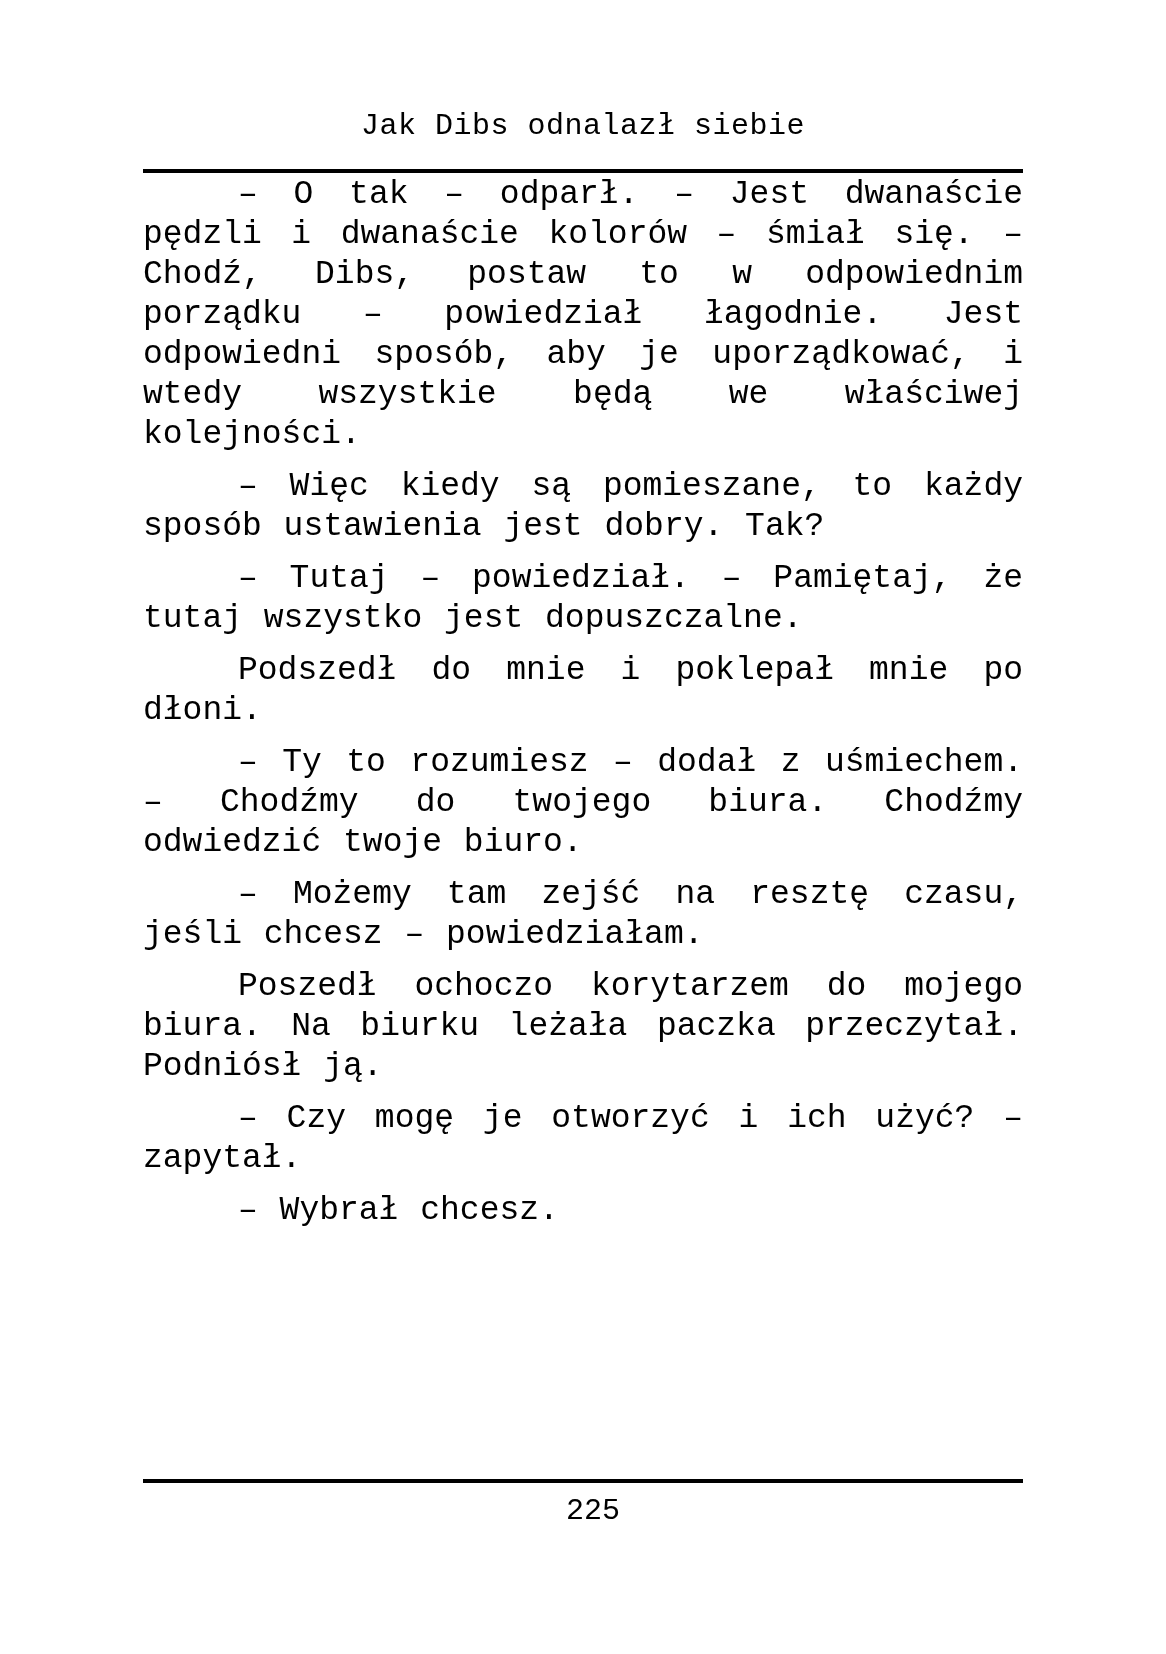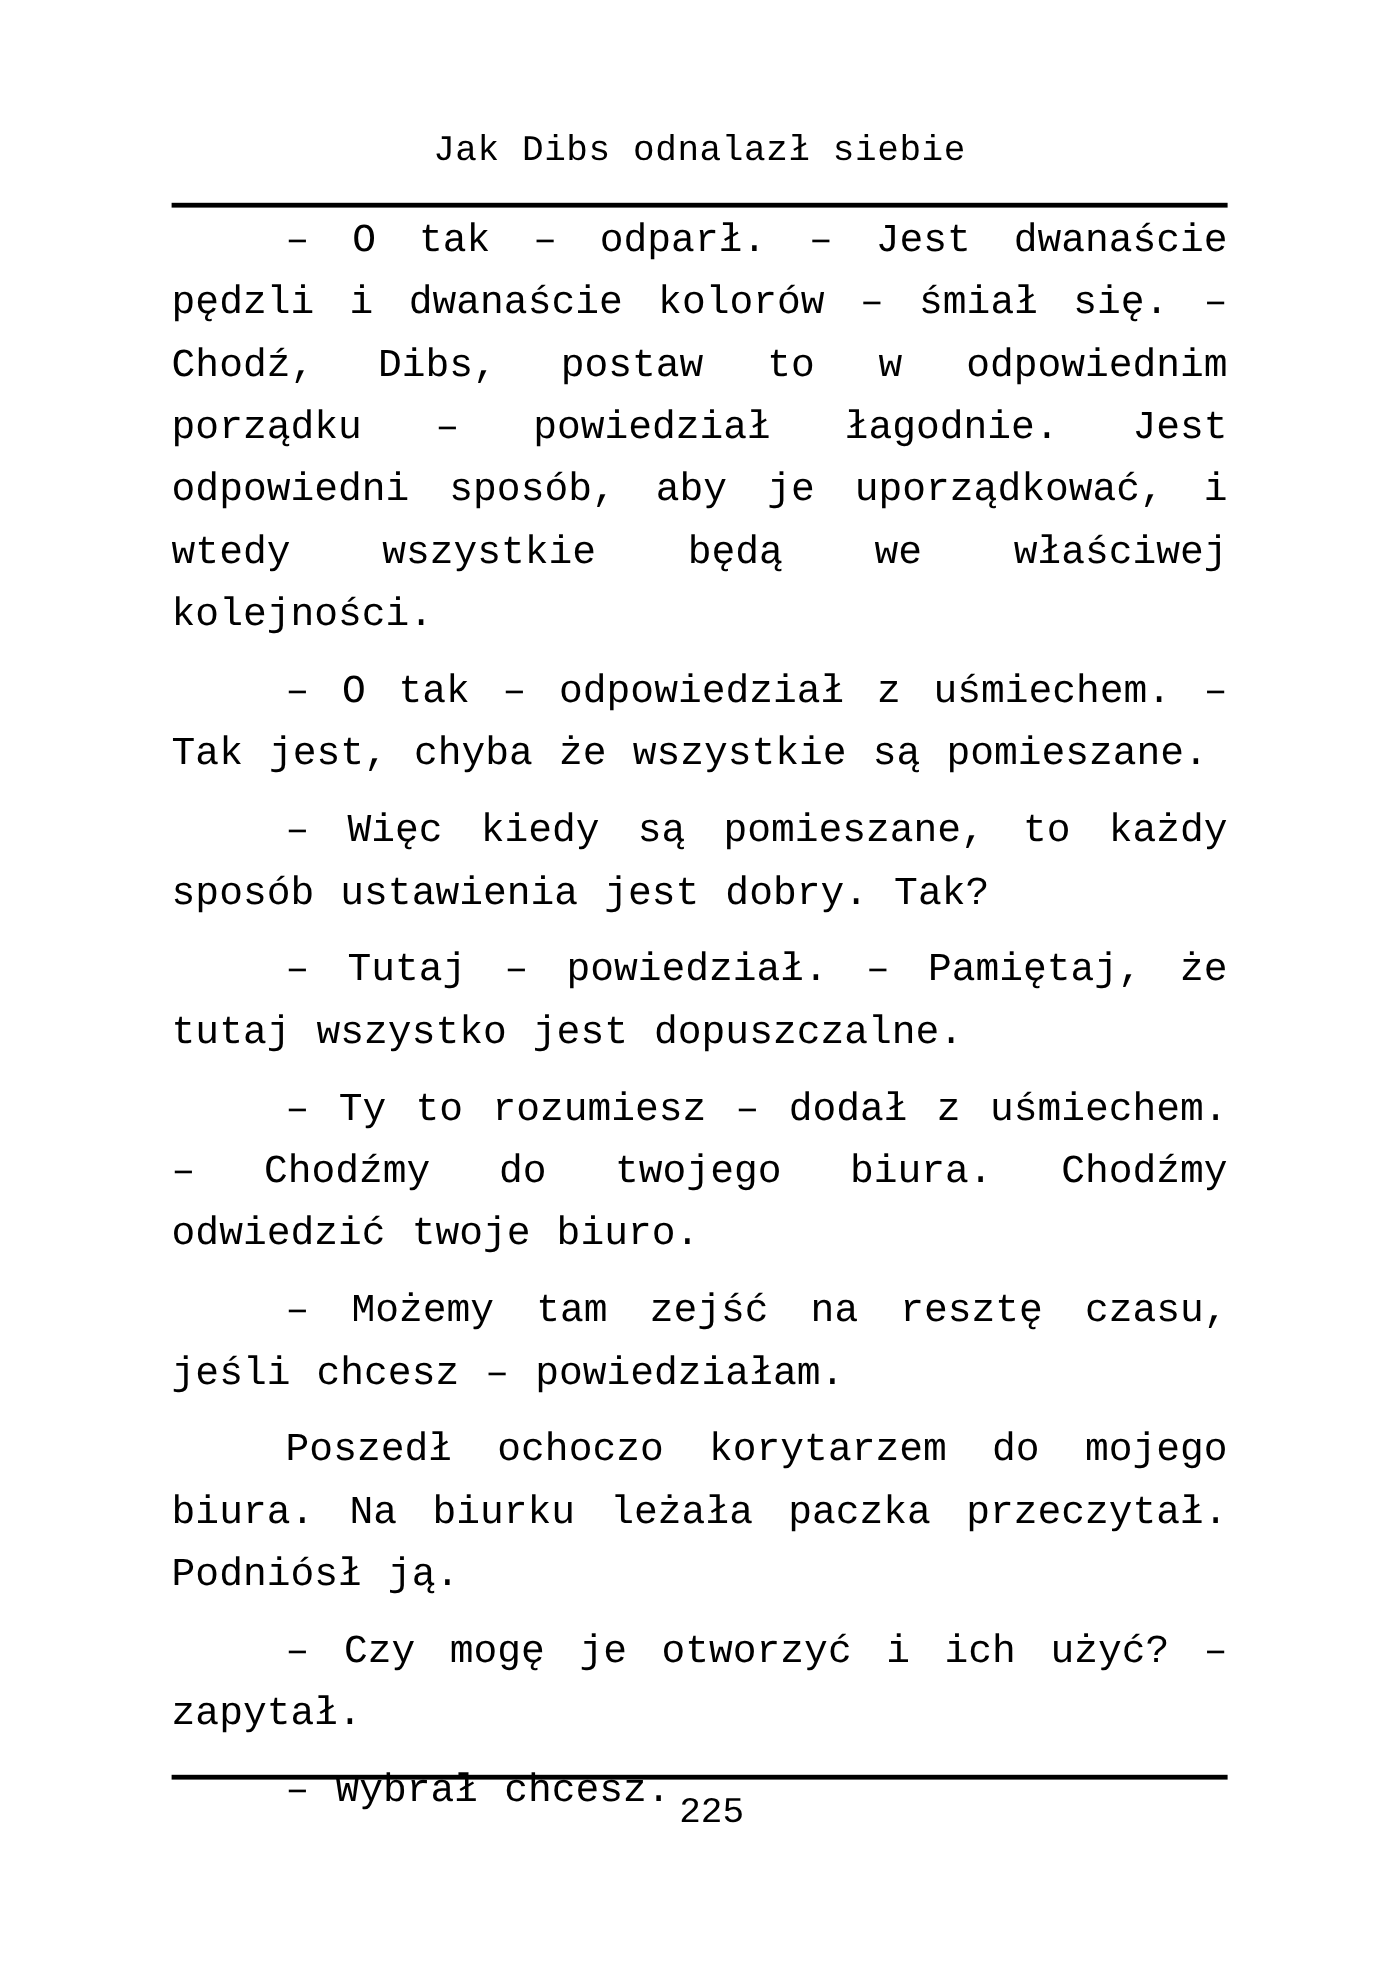--- a/index.html
+++ b/index.html
@@ -36,21 +36,21 @@
     background: #000000;
   }
   .top-rule { top: 169px; }
   .footer-rule { top: 1479px; }
   .body-text {
     position: absolute;
     left: 143px;
     width: 880px;
     top: 175px;
     font-size: 33px;
-    line-height: 52px;
+    line-height: 40px;
     text-align: justify;
     word-spacing: 2px;
   }
   .body-text p {
     margin: 0 0 12px 0;
     text-indent: 95px;
   }
   .page-number {
     position: absolute;
     left: 0;
@@ -66,23 +66,23 @@
 <body>
 
 <div class="page">
 
   <div class="running-head">Jak Dibs odnalazł siebie</div>
 
   <div class="rule top-rule"></div>
 
   <div class="body-text">
     <p>– O tak – odparł. – Jest dwanaście pędzli i dwanaście kolorów – śmiał się. – Chodź, Dibs, postaw to w odpowiednim porządku – powiedział łagodnie. Jest odpowiedni sposób, aby je uporządkować, i wtedy wszystkie będą we właściwej kolejności.</p>
-    <p>– O tak – odpowiedział z uśmiechem. – Tak jest, chyba że wszystkie są pomieszane.</p>
     <p>– Więc kiedy są pomieszane, to każdy sposób ustawienia jest dobry. Tak?</p>
     <p>– Tutaj – powiedział. – Pamiętaj, że tutaj wszystko jest dopuszczalne.</p>
+    <p>Podszedł do mnie i poklepał mnie po dłoni.</p>
     <p>– Ty to rozumiesz – dodał z uśmiechem. – Chodźmy do twojego biura. Chodźmy odwiedzić twoje biuro.</p>
     <p>– Możemy tam zejść na resztę czasu, jeśli chcesz – powiedziałam.</p>
     <p>Poszedł ochoczo korytarzem do mojego biura. Na biurku leżała paczka przeczytał. Podniósł ją.</p>
     <p>– Czy mogę je otworzyć i ich użyć? – zapytał.</p>
     <p>– Wybrał chcesz.</p>
   </div>
 
   <div class="rule footer-rule"></div>
 
   <div class="page-number">225</div>

